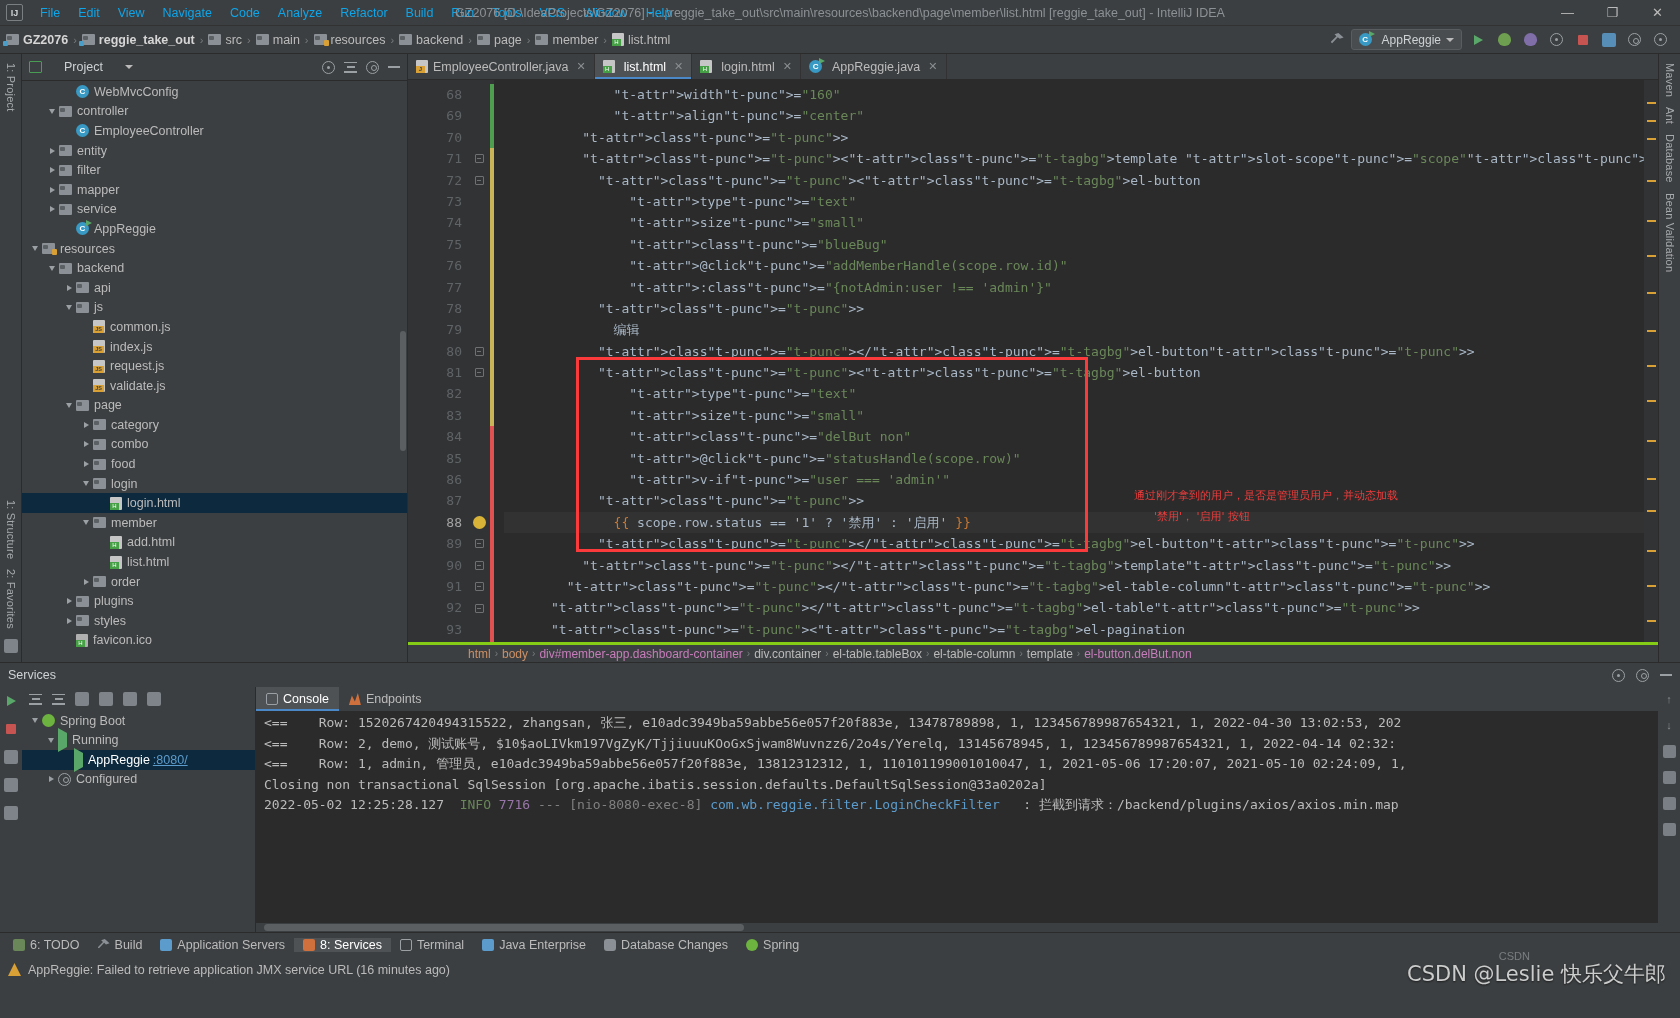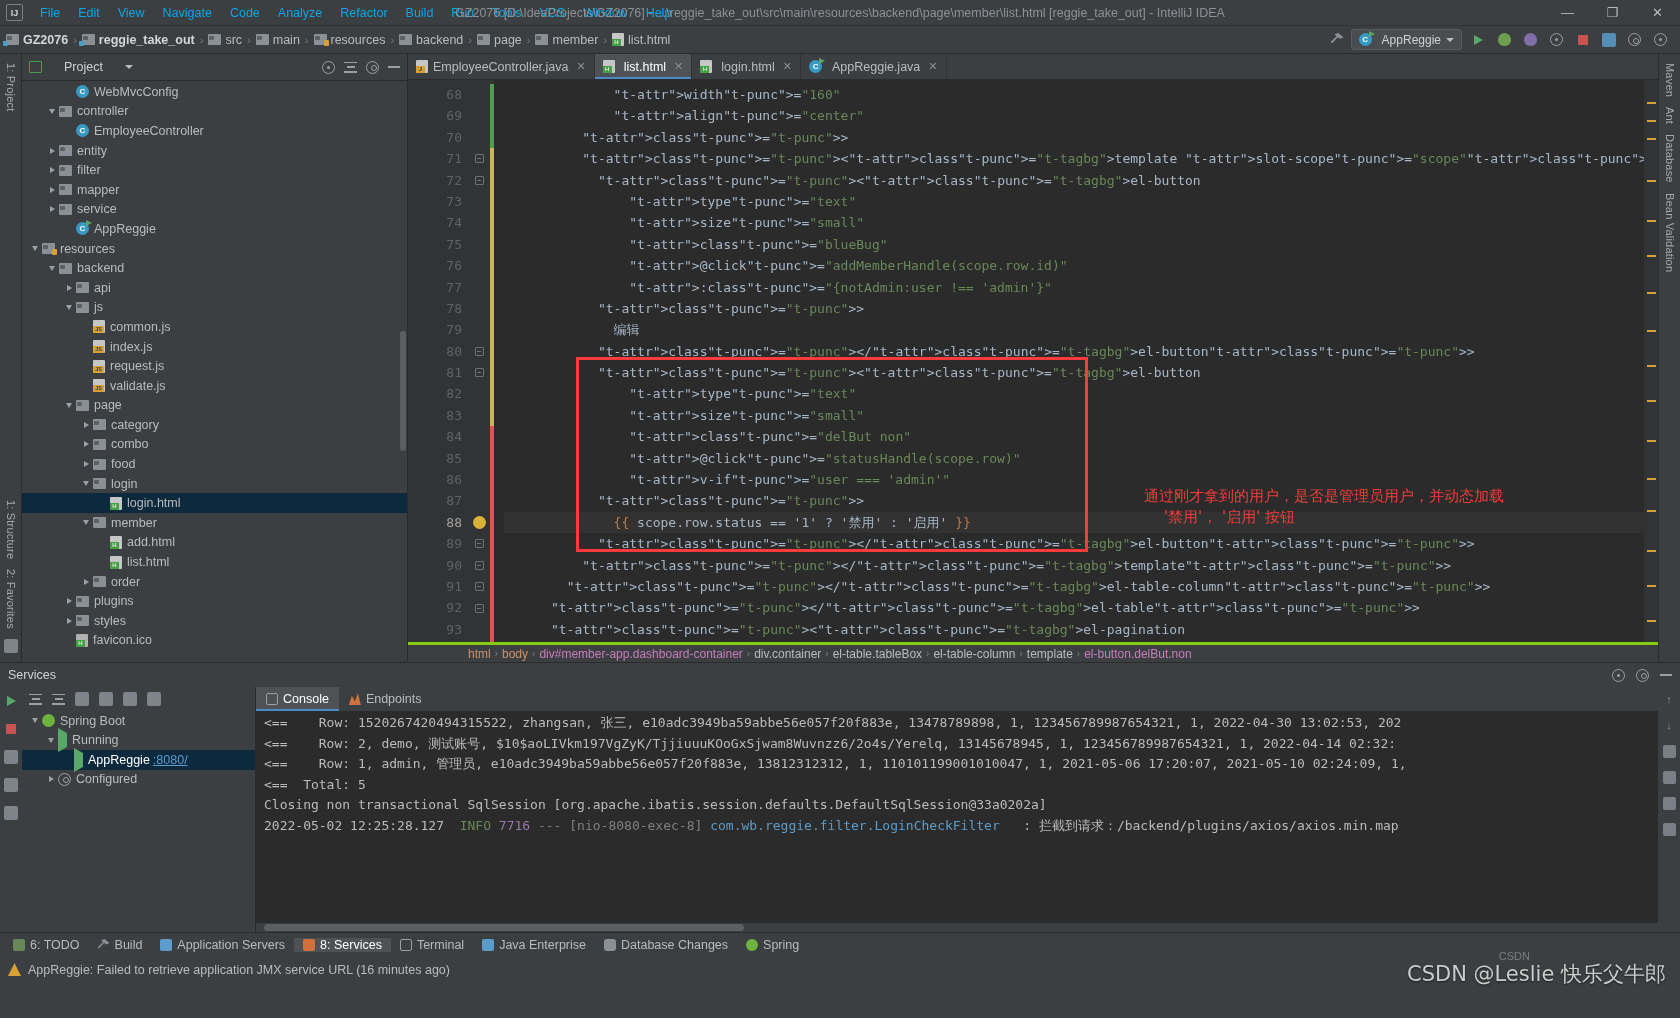--- a/index.html
+++ b/index.html
@@ -183,22 +183,22 @@
   .cline { height:21.4px; line-height:21.4px; white-space:pre; color:#a9b7c6; }
   .cline.hl { background:#323232; }
   .t-str { color:#6a8759; }
   .t-txt { color:#a9b7c6; }
   .t-brace { color:#cc7832; }
 
   .redbox {
     position:absolute; border:3px solid #fb3b3b; pointer-events:none;
   }
   .annot {
-    position:absolute; color:#f03c3c; font-size:15px; line-height:20px;
-    font-family:"DejaVu Sans","Liberation Sans",sans-serif; white-space:pre;margin-left:10px;
+    position:absolute; color:#f03c3c; font-size:11px; line-height:20px;
+    font-family:"DejaVu Sans","Liberation Sans",sans-serif; white-space:pre;
   }
 
   
   .stripe { width:14px; background:#313335; flex:none; position:relative; }
   .stripe i { position:absolute; right:2px; width:9px; height:2px; background:#d9a036; }
 
   
   .rrail {
     width:22px; background:#3c3f41; border-left:1px solid #2b2b2b; flex:none;
     display:flex; flex-direction:column; align-items:center; padding:4px 0;
@@ -882,21 +882,20 @@
         </div>
         <div class="ctab">
           <span style="width:12px;height:12px;background:#d0703c;display:inline-block;clip-path:polygon(0 100%,25% 20%,50% 70%,75% 0,100% 100%);"></span>
           <span>Endpoints</span>
         </div>
       </div>
       <div class="console-out" id="consoleout">
           <div class="coline"><span class="c-arrow">&lt;==</span>    Row: 1520267420494315522, zhangsan, 张三, e10adc3949ba59abbe56e057f20f883e, 13478789898, 1, 123456789987654321, 1, 2022-04-30 13:02:53, 202</div>
           <div class="coline"><span class="c-arrow">&lt;==</span>    Row: 2, demo, 测试账号, $10$aoLIVkm197VgZyK/TjjiuuuKOoGxSjwam8Wuvnzz6/2o4s/Yerelq, 13145678945, 1, 123456789987654321, 1, 2022-04-14 02:32:</div>
           <div class="coline"><span class="c-arrow">&lt;==</span>    Row: 1, admin, 管理员, e10adc3949ba59abbe56e057f20f883e, 13812312312, 1, 110101199001010047, 1, 2021-05-06 17:20:07, 2021-05-10 02:24:09, 1,</div>
-          <div class="coline"><span class="c-arrow">&lt;==</span>  Total: 5</div>
           <div class="coline">Closing non transactional SqlSession [org.apache.ibatis.session.defaults.DefaultSqlSession@33a0202a]</div>
           <div class="coline"><span>2022-05-02 12:25:28.127</span>  <span class="c-info">INFO</span> <span class="c-pid">7716</span> <span class="c-gray">---</span> <span class="c-gray">[nio-8080-exec-8]</span> <span class="c-logger">com.wb.reggie.filter.LoginCheckFilter</span>   <span>: 拦截到请求：/backend/plugins/axios/axios.min.map</span></div>
         </div>
       <div class="hscroll">
           <i></i>
         </div>
     </div>
     <div class="console-side">
       <span class="csi" style="display:block;color:#9aa0a4;font-size:11px;text-align:center;">↑</span>
       <span class="csi" style="display:block;color:#9aa0a4;font-size:11px;text-align:center;">↓</span>

